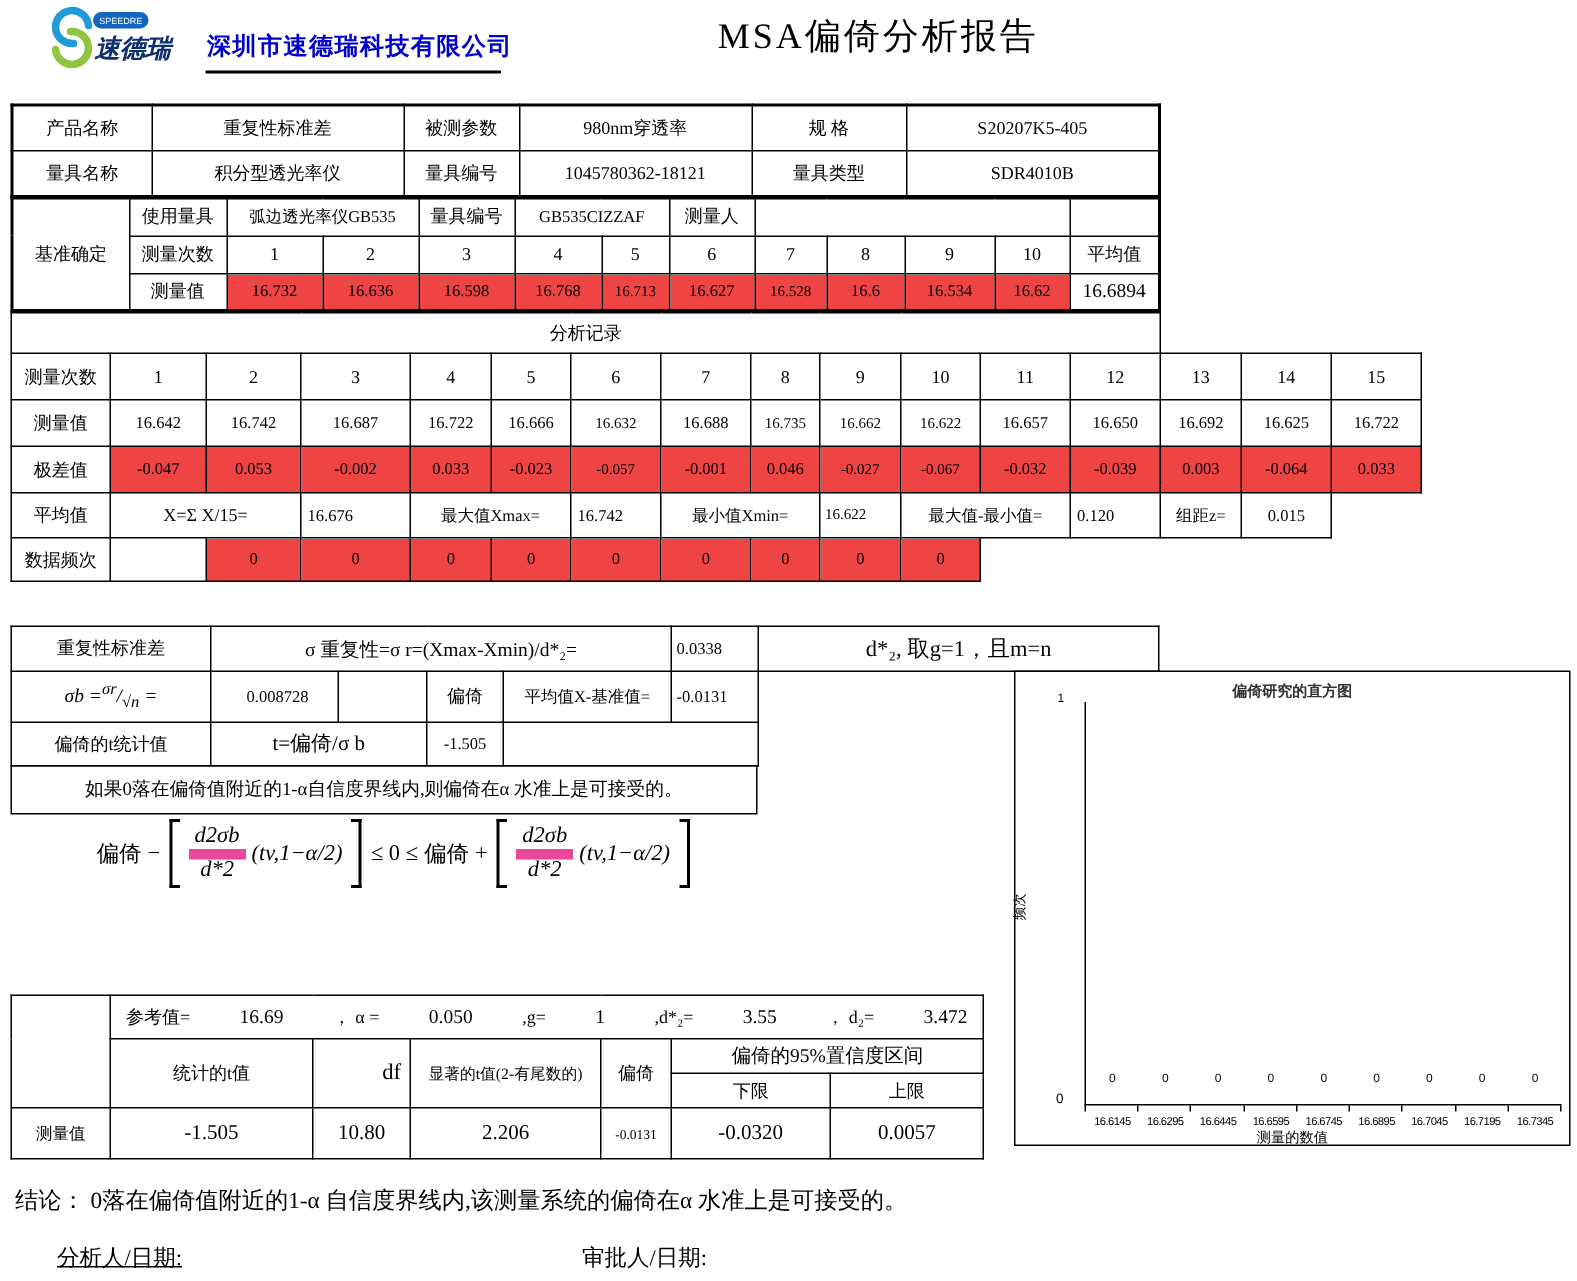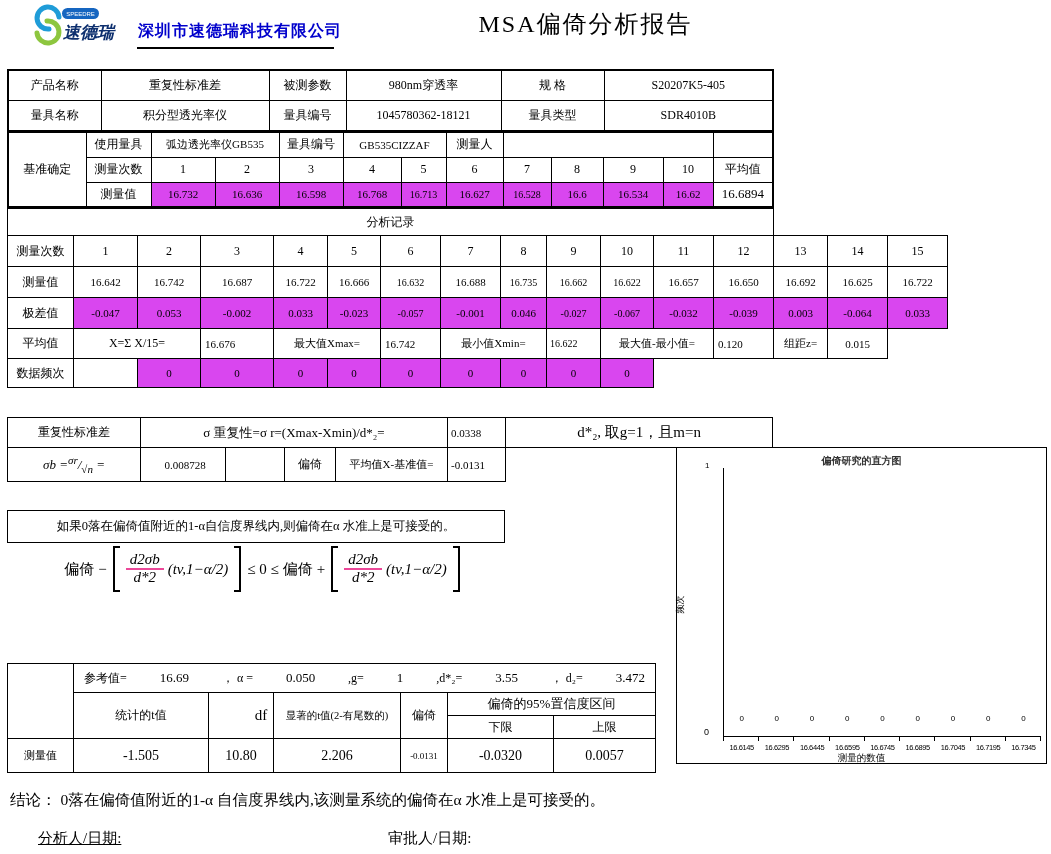--- a/index.html
+++ b/index.html
@@ -2,39 +2,39 @@
 <html><head>
 <meta charset="utf-8">
 <style>
   html,body{margin:0;padding:0;background:#fff;}
   .page{position:relative;width:1051px;height:854px;background:#fff;
         font-family:"Liberation Serif","DejaVu Serif",serif;color:#000;overflow:hidden;}
   table{border-collapse:collapse;table-layout:fixed;position:absolute;}
   td{border:1px solid #000;text-align:center;vertical-align:middle;padding:0;
      font-size:12px;white-space:nowrap;overflow:hidden;}
   .nb{border:none;background:#fff;}
-  .cyan{background:#d946ef;margin-top:48px;}
+  .cyan{background:#ef4444;margin-top:48px;}
   .v11{font-size:11px;}
   .v10{font-size:10px;}
   .v13{font-size:13px;}
   .v14{font-size:14px;}
   .v9{font-size:9px;}
   .lab{font-size:12px;}
   .outer2{border:2px solid #000;}
   
   .company{position:absolute;left:138px;top:21px;font-size:16px;font-weight:bold;color:#0000cc;
            font-family:"Liberation Sans",sans-serif;letter-spacing:1px;}
   .company-line{position:absolute;left:137px;top:47px;width:197px;height:2px;background:#000;}
   .report-title{position:absolute;left:0;top:8px;width:1051px;text-align:center;
                 font-size:24px;letter-spacing:2px;}
   .report-title-inner{display:inline-block;transform:translateX(60px);}
   .logo{position:absolute;left:26px;top:3px;}
   
   .frac{display:inline-flex;flex-direction:column;align-items:center;font-style:italic;line-height:1.05;}
-  .frac .fnum{border-bottom:2px solid #ec4899;padding:0 4px;}
+  .frac .fnum{border-bottom:7px solid #ec4899;padding:0 4px;}
   .brkl{align-self:stretch;width:5px;border:2px solid #000;border-right:none;margin:0 2px;}
   .brkr{align-self:stretch;width:5px;border:2px solid #000;border-left:none;margin:0 2px;}
   .bound{position:absolute;left:28px;top:546px;width:470px;height:46px;display:flex;
          align-items:center;justify-content:center;font-size:15px;gap:4px;}
   .bound i{font-style:italic;}
   .dfrac sup{font-size:11px;font-style:italic;}
   .dfrac sub{font-size:11px;font-style:italic;}
   
   .chart{position:absolute;left:676px;top:447px;width:369px;height:315px;border:1px solid #000;
          font-family:"Liberation Sans",sans-serif;}
@@ -293,20 +293,27 @@
     </tr>
     <tr style="height:34px">
       <td class="obcell"><span class="dfrac"><span>σb =</span><sup>σr</sup>/<sub>√n</sub>&nbsp;<span>=</span></span></td>
       <td class="v11" style="text-align:center;padding-left:4px;">0.008728</td>
       <td></td>
       <td class="lab">偏倚</td>
       <td class="v11">平均值X-基准值=</td>
       <td class="v11" style="text-align:left;padding-left:3px;">-0.0131</td>
       <td class="nb"></td>
     </tr>
+    <tr style="height:29px">
+      <td class="lab">偏倚的t统计值</td>
+      <td colspan="2" class="v14">t=偏倚/σ b</td>
+      <td class="v11">-1.505</td>
+      <td colspan="2"></td>
+      <td class="nb"></td>
+    </tr>
   </tbody>
     </table>
 
   <div class="notebox">如果0落在偏倚值附近的1-α自信度界线内,则偏倚在α 水准上是可接受的。</div>
 
   <div class="bound">
     <span>偏倚</span>
     <span>−</span>
     <span class="brkl"></span>
     <span class="frac">

